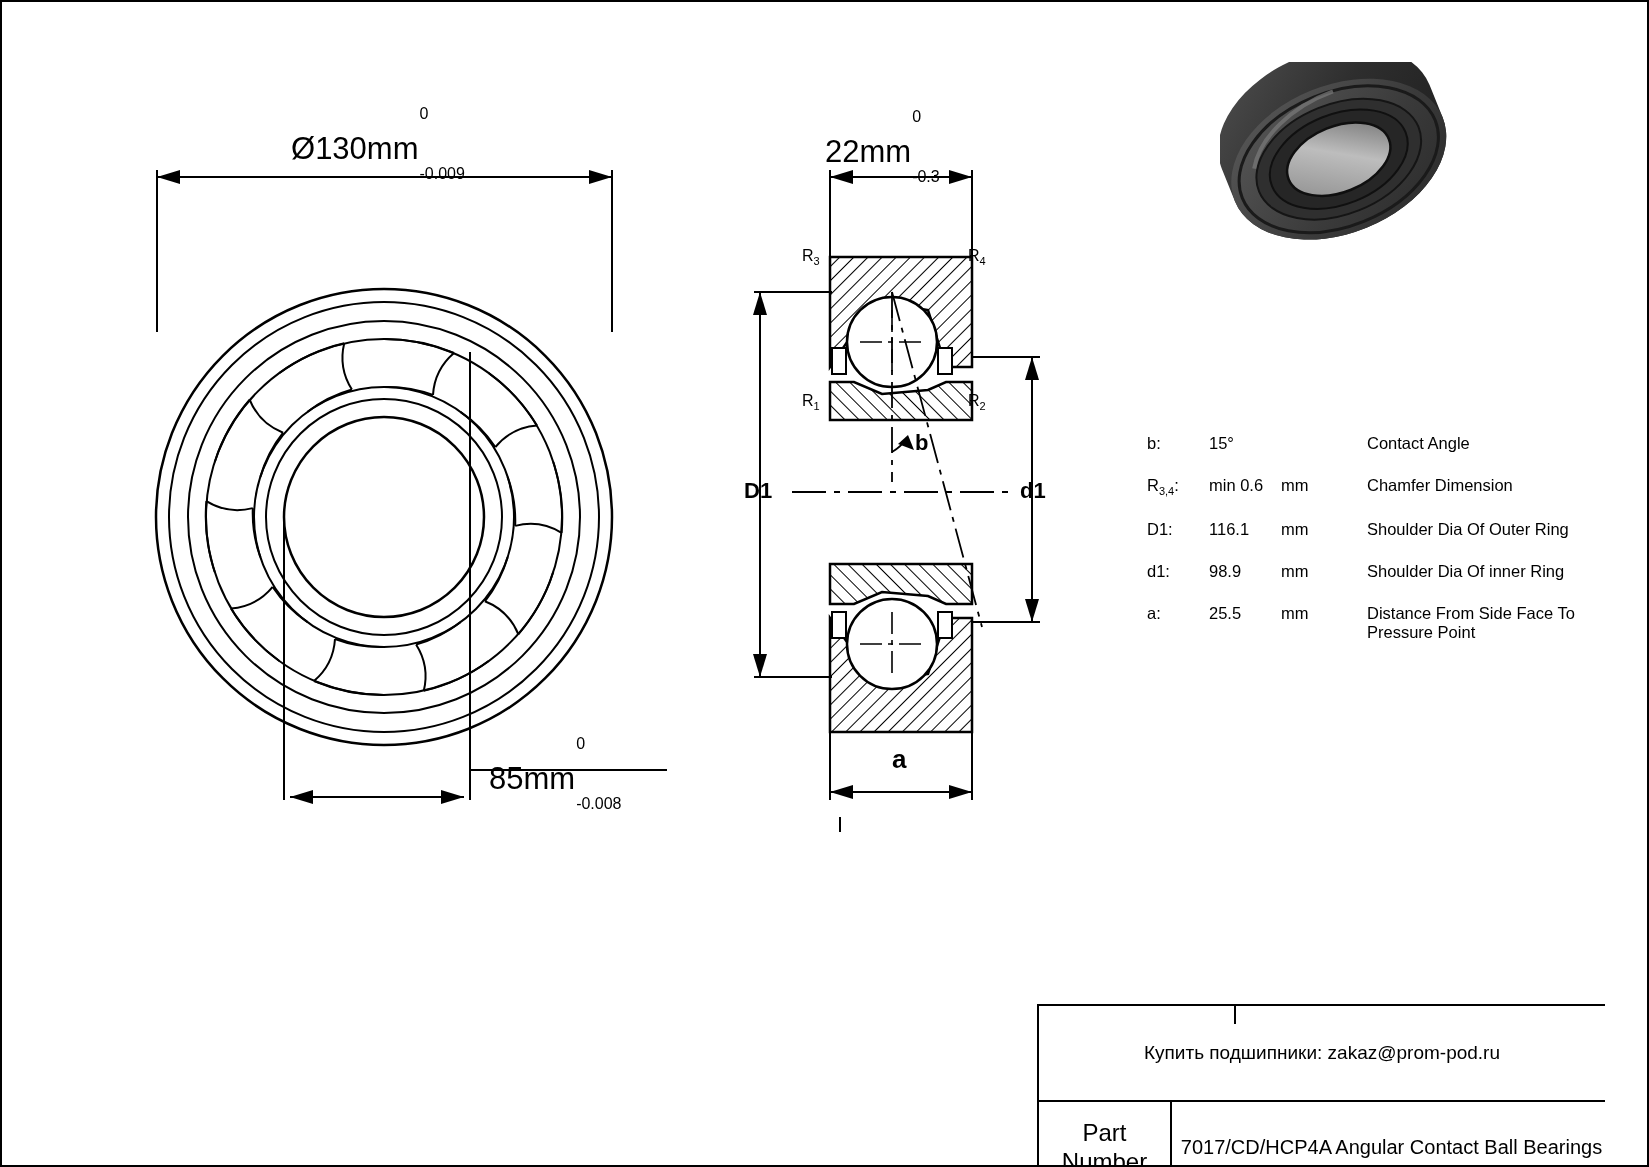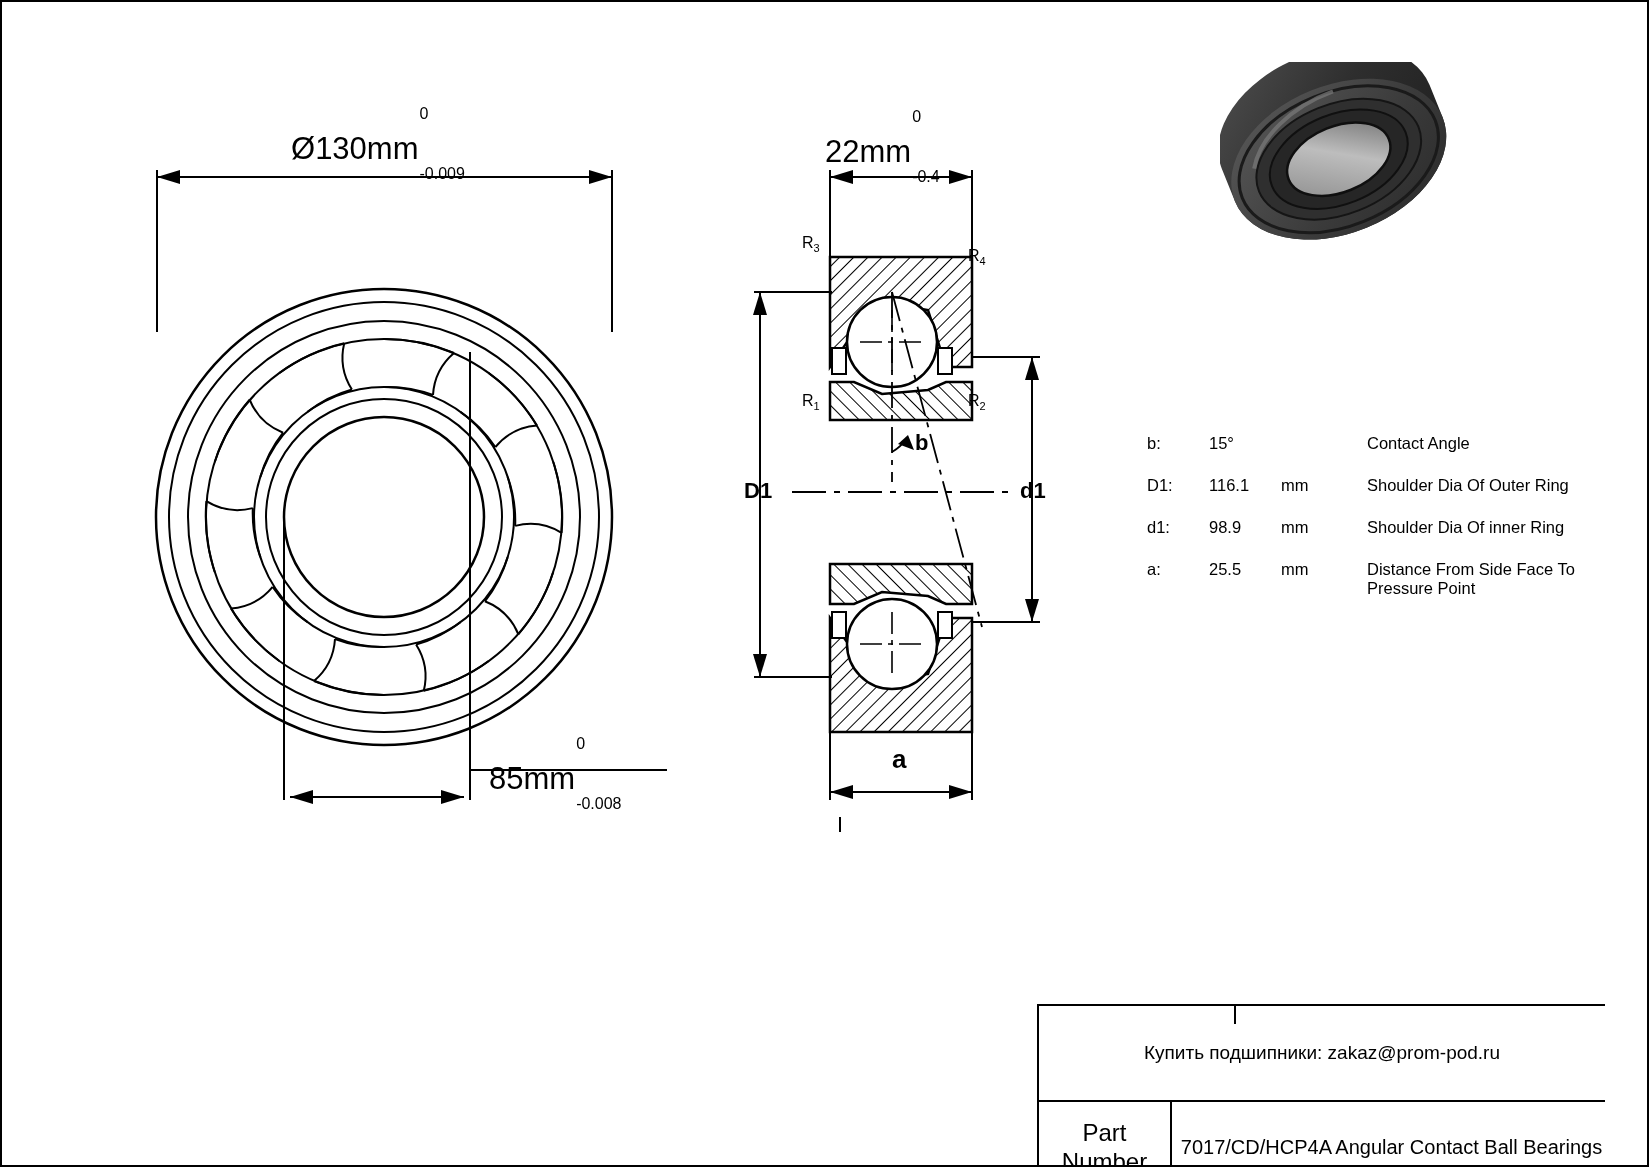--- a/index.html
+++ b/index.html
@@ -323,24 +323,24 @@
         <line x1="240" y1="580" x2="240" y2="648"></line>
       </g>
       <polygon points="98,640 121,633 121,647" fill="#000"></polygon>
       <polygon points="240,640 217,633 217,647" fill="#000"></polygon>
 
       <line x1="108" y1="665" x2="108" y2="682" stroke="#000" stroke-width="2"></line>
     </svg>
   </div>
 
   <div class="abs dim-main" style="left:823px; top:115px;">
-    <span>22mm</span><span class="tol"><span class="up">0</span><span class="dn">-0.4</span></span>
-  </div>
-
-  <div class="abs lbl-small" style="left:800px; top:232px;"><span>R</span><sub>3</sub></div>
+    <span>22mm</span><span class="tol"><span class="up">0</span><span class="dn">-0.3</span></span>
+  </div>
+
+  <div class="abs lbl-small" style="left:800px; top:245px;"><span>R</span><sub>3</sub></div>
   <div class="abs lbl-small" style="left:966px; top:245px;"><span>R</span><sub>4</sub></div>
   <div class="abs lbl-small" style="left:800px; top:390px;"><span>R</span><sub>1</sub></div>
   <div class="abs lbl-small" style="left:966px; top:390px;"><span>R</span><sub>2</sub></div>
 
   <div class="abs lbl" style="left:742px; top:476px; font-weight:600;">D1</div>
   <div class="abs lbl" style="left:1018px; top:476px; font-weight:600;">d1</div>
   <div class="abs lbl" style="left:913px; top:428px; font-weight:600;">b</div>
   <div class="abs lbl" style="left:890px; top:742px; font-weight:600; font-size:26px;">a</div>
 
   <div class="abs" style="left:1218px; top:60px;">
@@ -380,20 +380,26 @@
   </div>
 
   <div id="spec">
     <table>
       <tbody>
         <tr>
           <td class="c-sym">b:</td>
           <td class="c-val">15°</td>
           <td class="c-unit"></td>
           <td class="c-desc">Contact Angle</td>
+        </tr>
+        <tr>
+          <td class="c-sym"><span>R</span><sub>3,4</sub><span>:</span></td>
+          <td class="c-val">min  0.6</td>
+          <td class="c-unit">mm</td>
+          <td class="c-desc">Chamfer Dimension</td>
         </tr>
         <tr>
           <td class="c-sym">D1:</td>
           <td class="c-val">116.1</td>
           <td class="c-unit">mm</td>
           <td class="c-desc">Shoulder Dia Of Outer Ring</td>
         </tr>
         <tr>
           <td class="c-sym">d1:</td>
           <td class="c-val">98.9</td>

